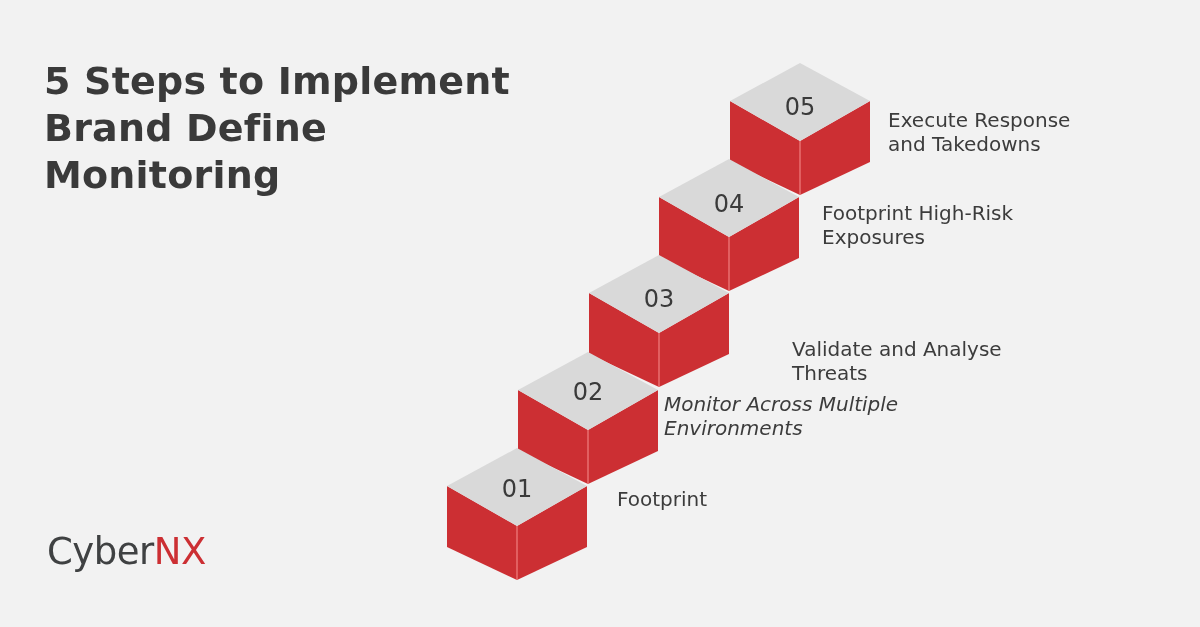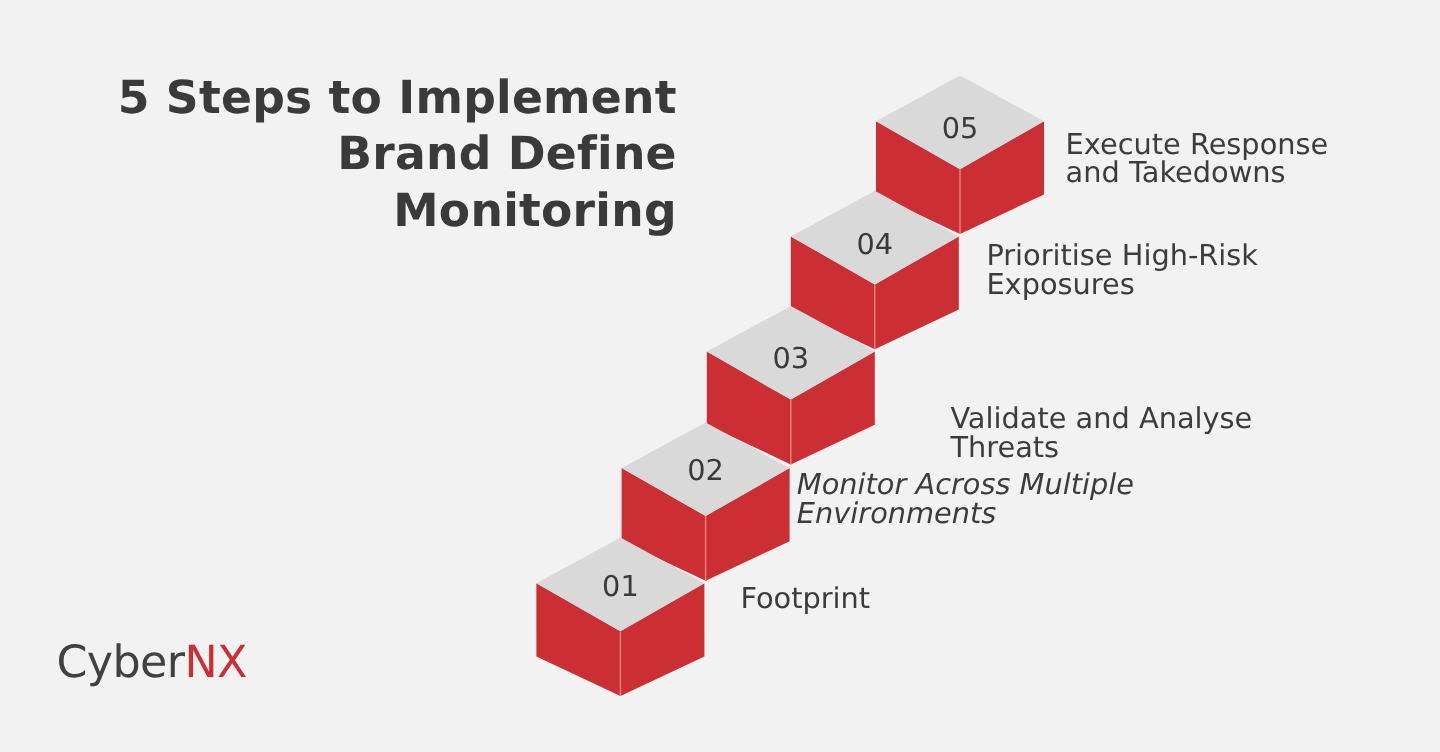--- a/index.html
+++ b/index.html
@@ -4,36 +4,36 @@
 <style>
   html, body { margin: 0; padding: 0; }
   body {
     width: 1200px; height: 627px; overflow: hidden;
     background: #f2f2f2; position: relative;
     font-family: "DejaVu Sans", sans-serif;
   }
   .title {
     position: absolute; left: 44px; top: 58px;
     font-size: 38px; line-height: 47px; font-weight: 600;
-    color: #3a3a3a; letter-spacing: 0.2px; width: 520px; text-align: right;
+    color: #3a3a3a; letter-spacing: 0.2px; width: 520px;
   }
   .title span { display: block; }
   .logo {
     position: absolute; left: 47px; top: 530px;
     font-family: "DejaVu Sans", sans-serif;
     font-size: 37px; color: #3f4142; letter-spacing: -0.5px;
   }
   .logo .accent { color: #cc2f33; }
   svg.stairs { position: absolute; left: 0; top: 0; }
   .cube-num {
     font-family: "DejaVu Sans", sans-serif; font-size: 24px;
     fill: #3a3a3a;
   }
   .step-label {
-    position: absolute; font-size: 24px; line-height: 24px;
+    position: absolute; font-size: 20px; line-height: 24px;
     color: #3c3c3c; white-space: nowrap;
   }
   .step-label span { display: block; }
 </style>
 </head>
 <body>
 
 <div class="title">
   <span>5 Steps to Implement</span>
   <span>Brand Define</span>
@@ -81,21 +81,21 @@
     <line x1="517" y1="526" x2="517" y2="580" stroke="#f08080" stroke-width="1.2"></line>
     <text class="cube-num" x="517" y="497" text-anchor="middle">01</text>
   </g>
 </svg>
 
 <div class="step-label" style="left:888px; top:108px;">
   <span>Execute Response</span>
   <span>and Takedowns</span>
 </div>
 <div class="step-label" style="left:822px; top:201px;">
-  <span>Prioritise High-Risk</span>
+  <span>Footprint High-Risk</span>
   <span>Exposures</span>
 </div>
 <div class="step-label" style="left:792px; top:297px;margin-top:40px;">
   <span>Validate and Analyse</span>
   <span>Threats</span>
 </div>
 <div class="step-label" style="left:664px; top:392px;font-style:italic;">
   <span>Monitor Across Multiple</span>
   <span>Environments</span>
 </div>

